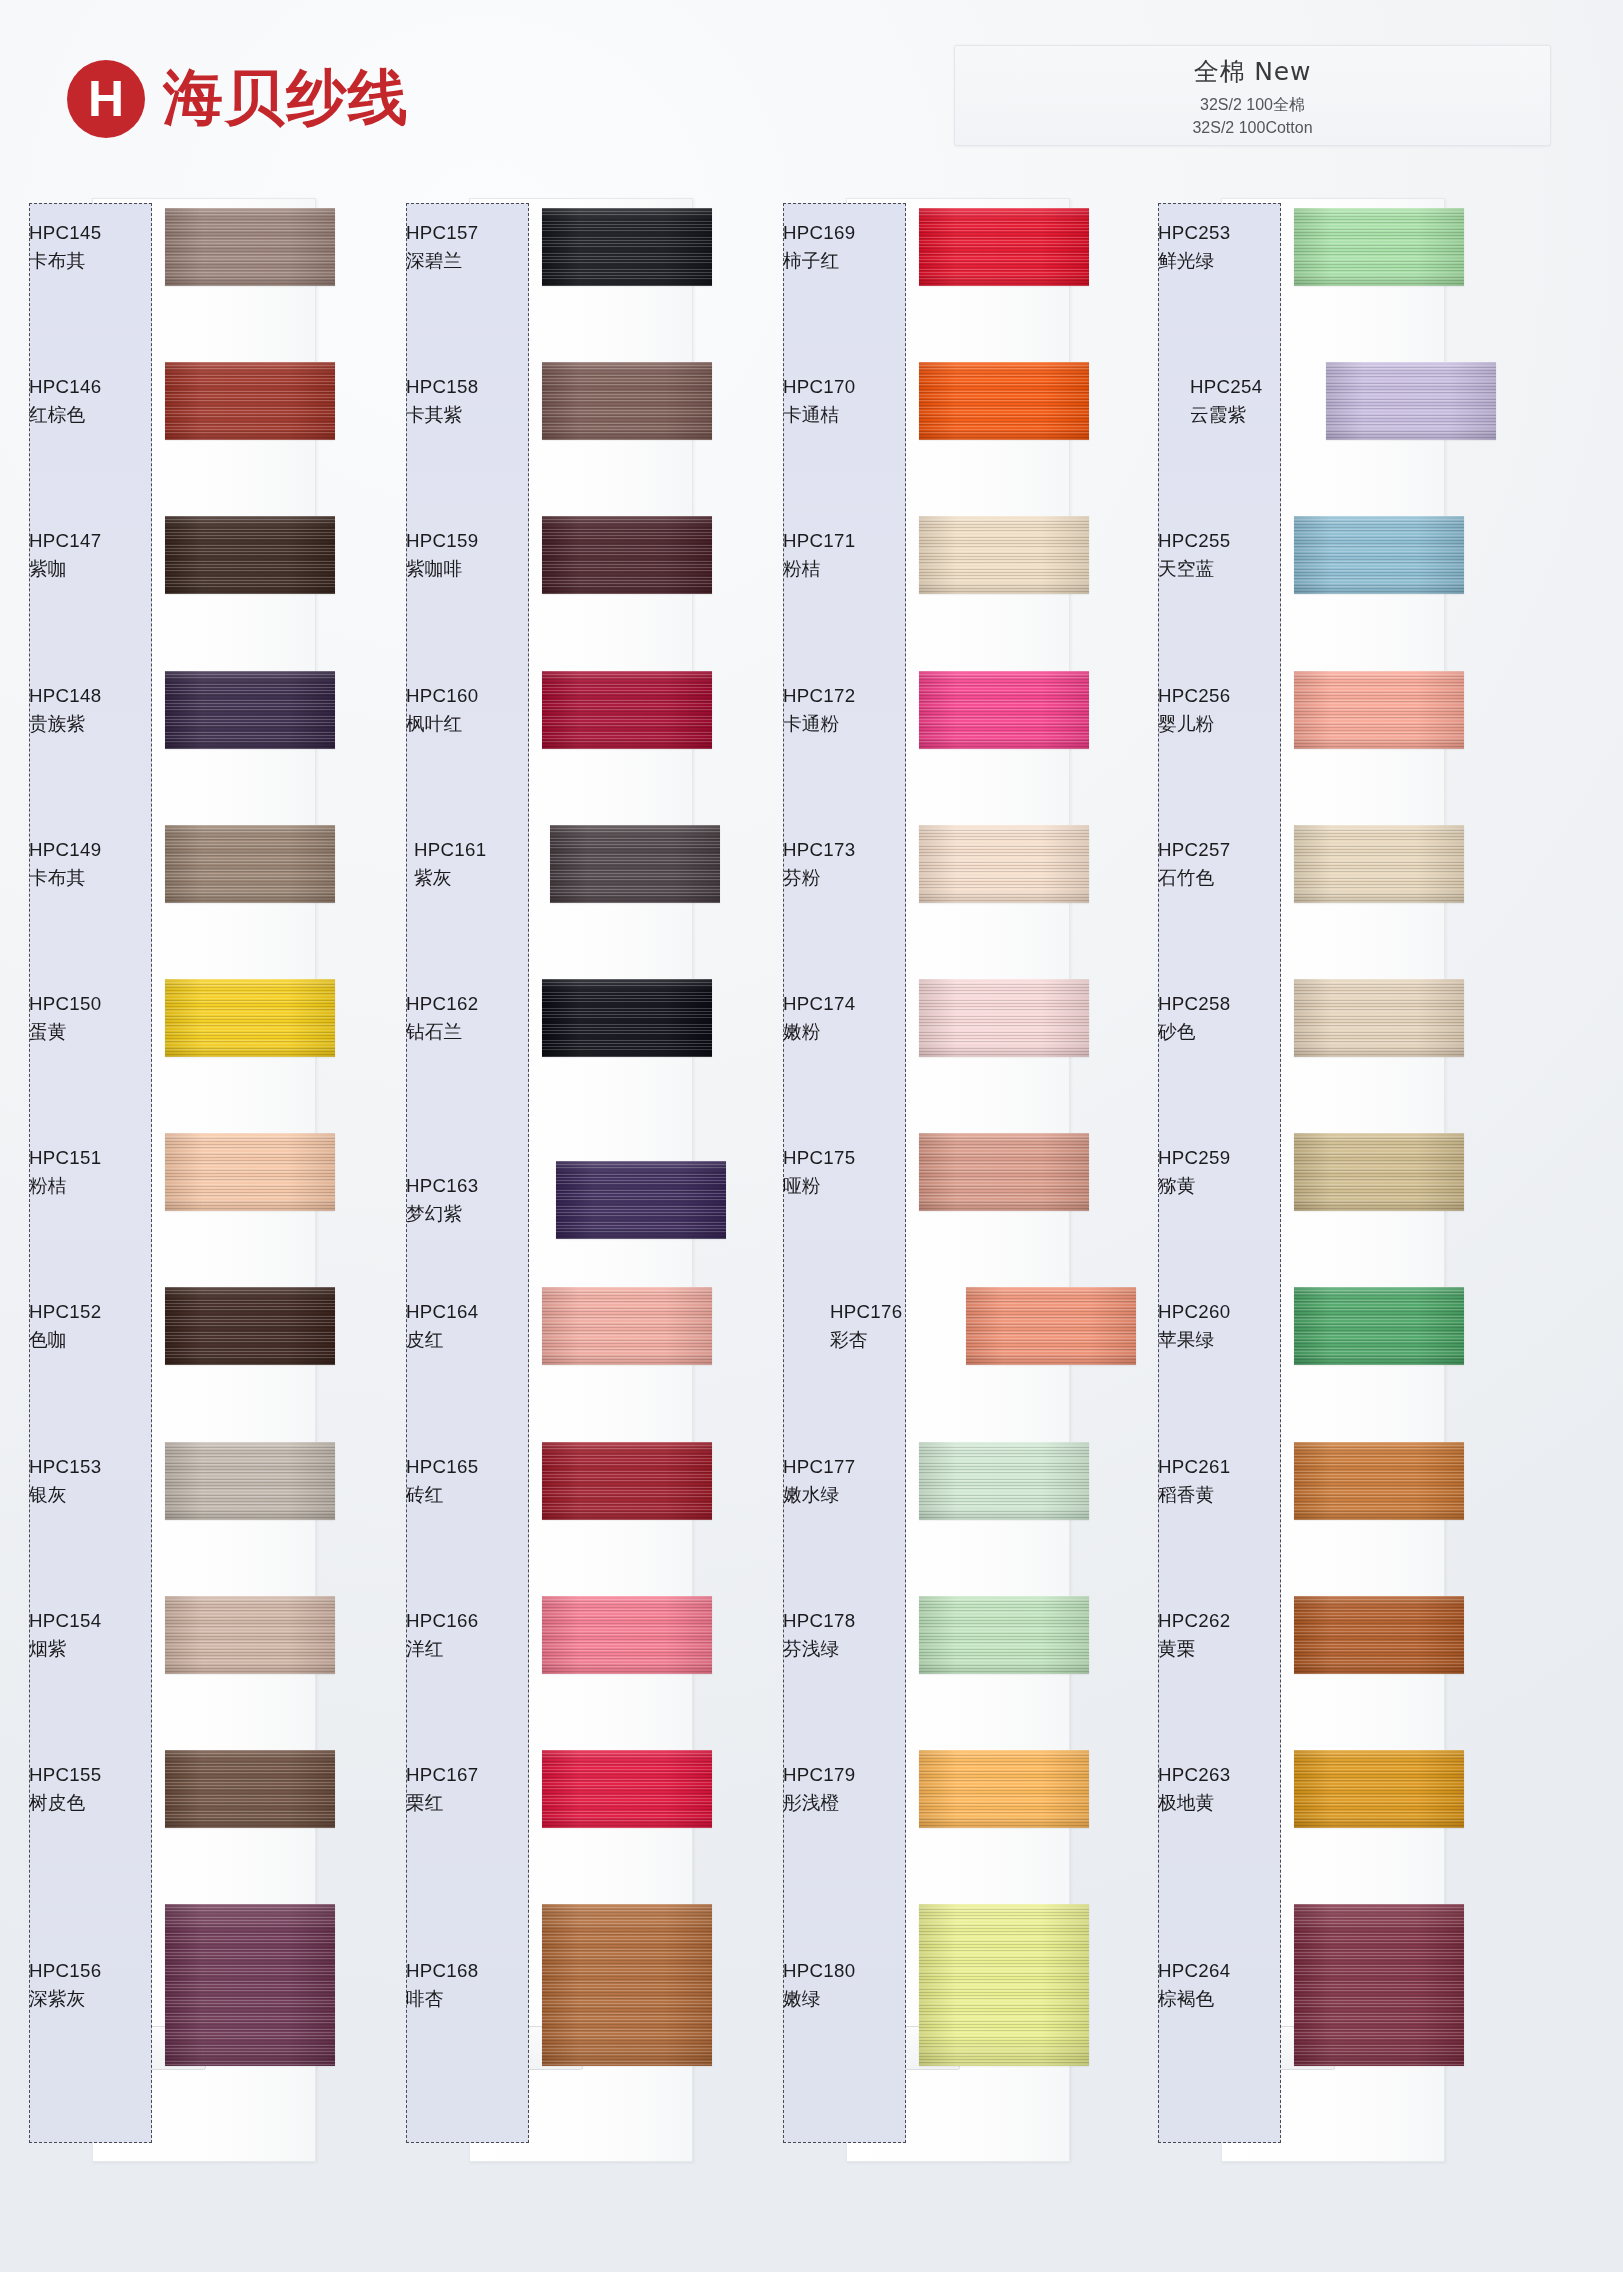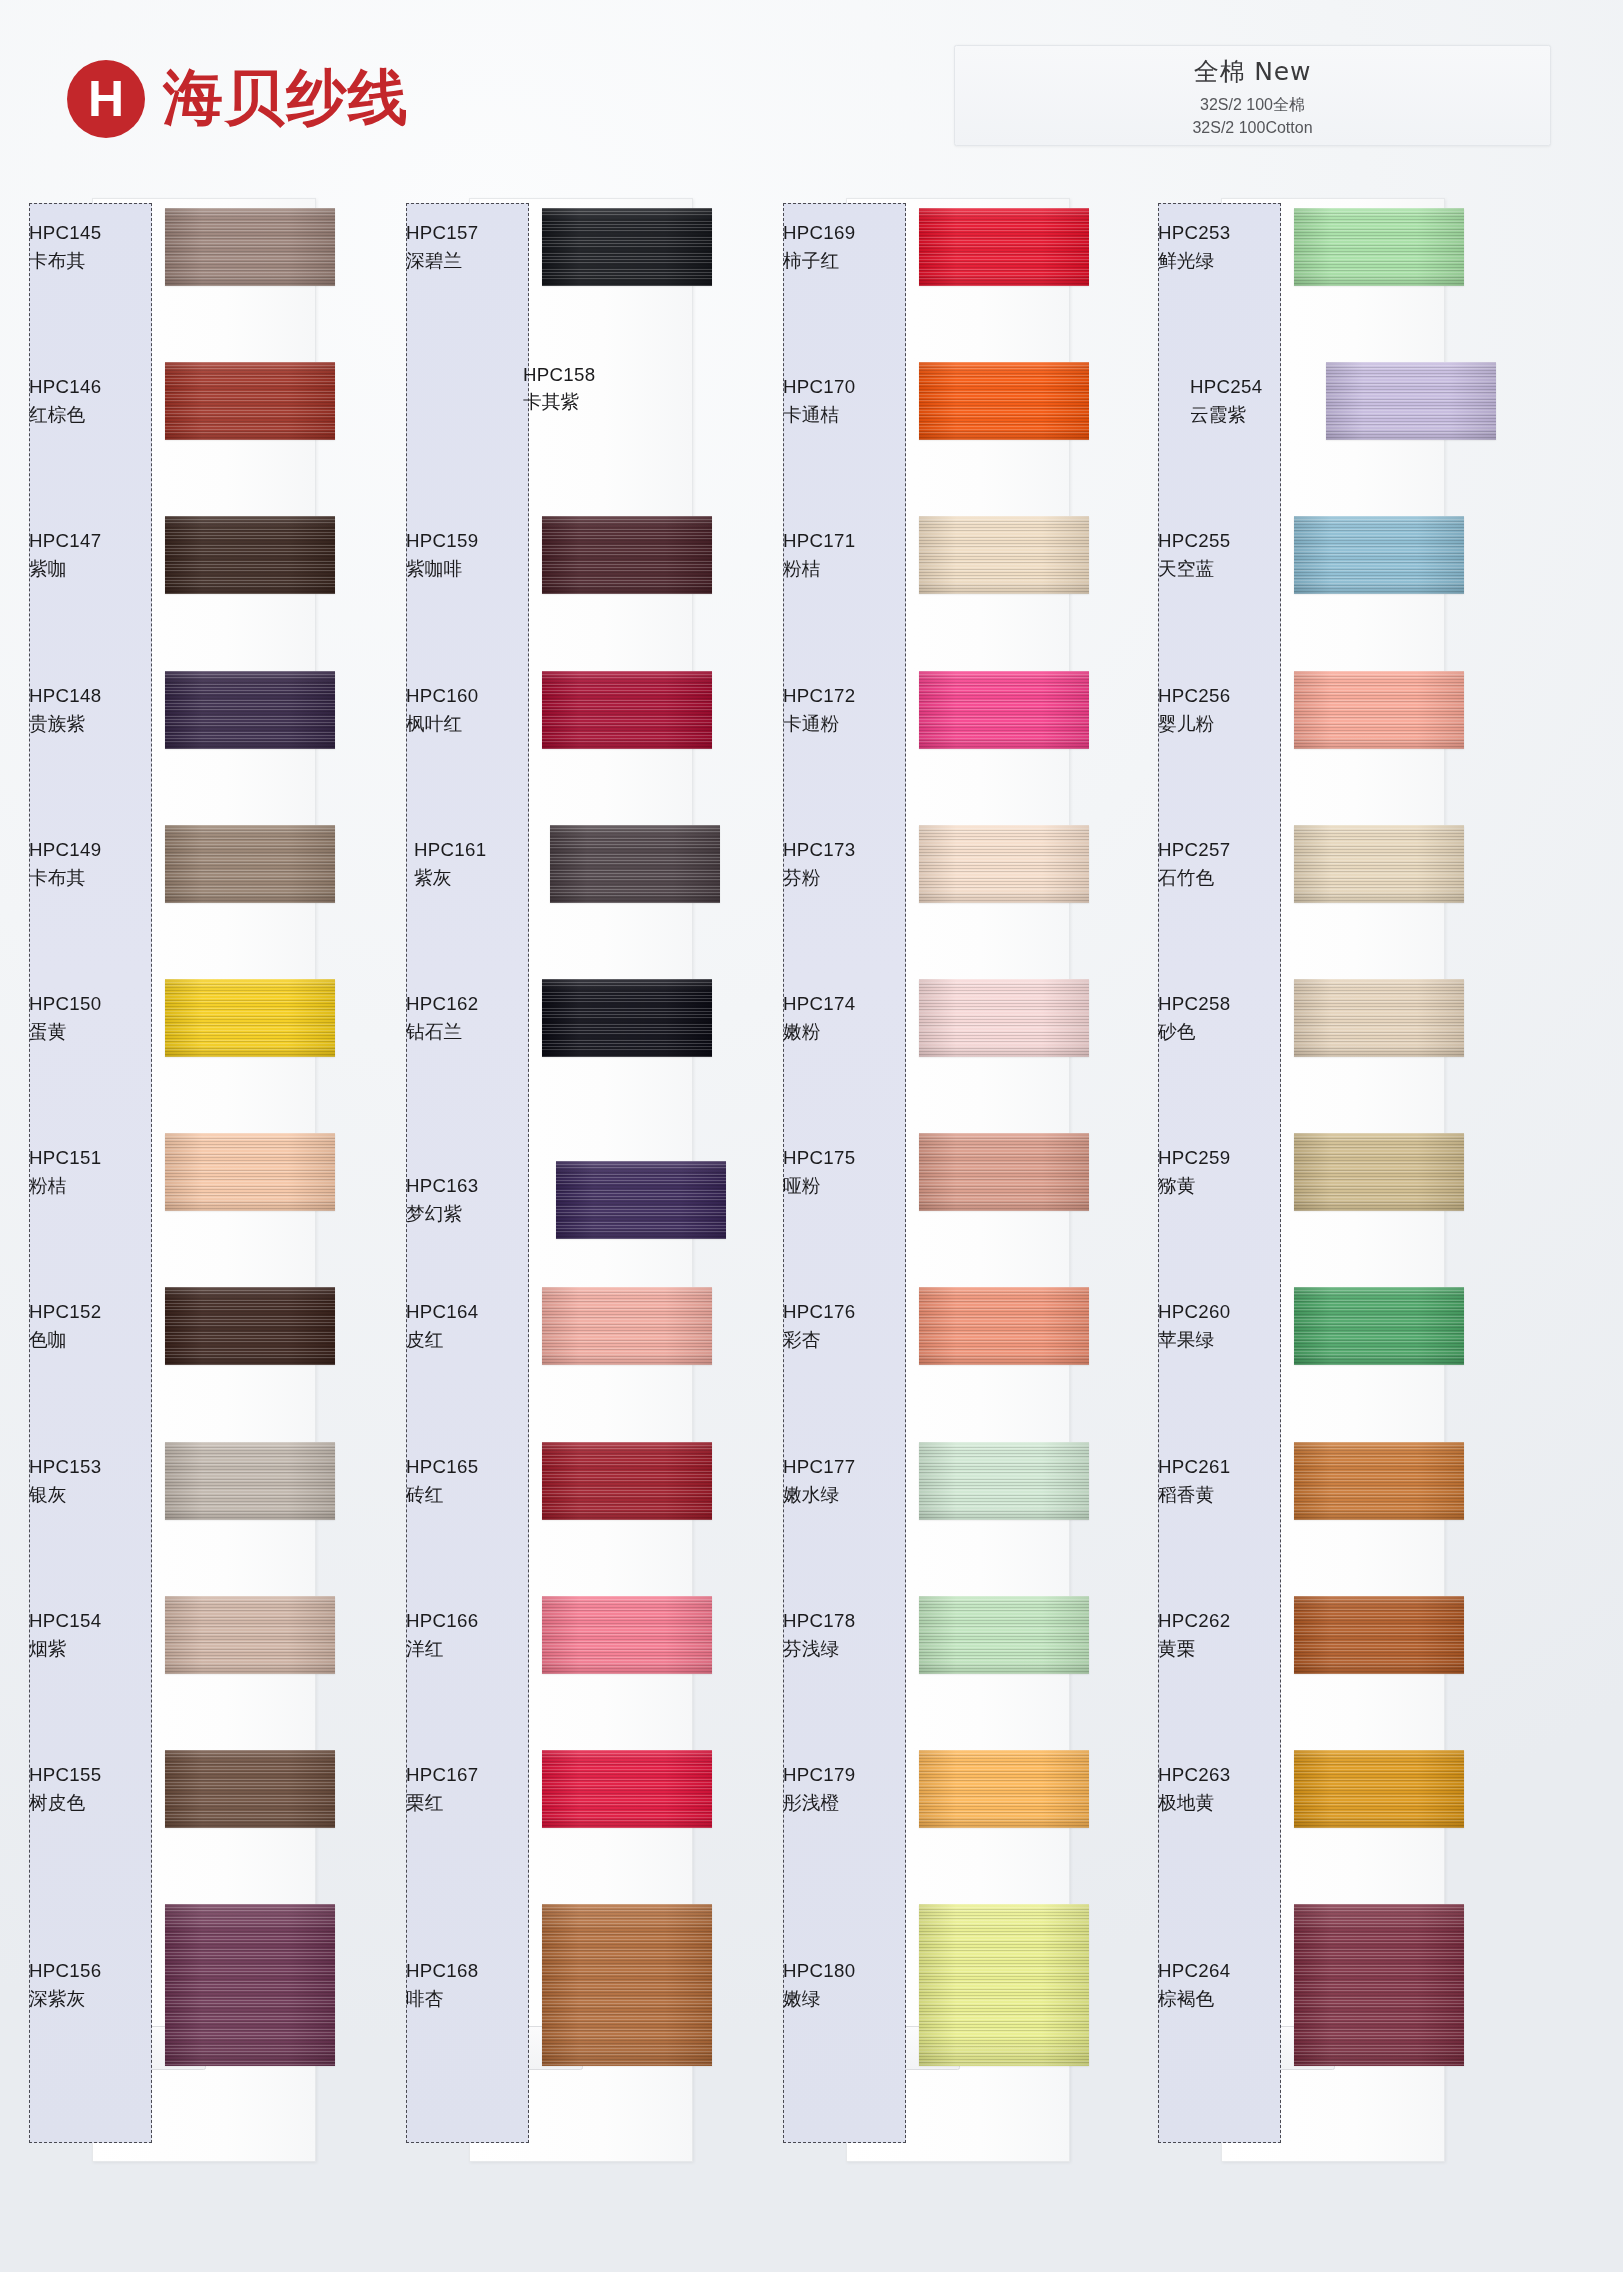--- a/index.html
+++ b/index.html
@@ -346,21 +346,21 @@
         <div class="label-strip"></div>
         <div class="tab" style="left: 114px; top: 1823px;"></div>
         <div class="rows">
           <div class="row" style="top: 4.9px; height: 78px;">
             <div class="label">
               <span class="code">HPC157</span>
               <span class="name">深碧兰</span>
             </div>
             <div class="swatch" title="HPC157 深碧兰" style="background: rgb(21, 23, 28);"></div>
           </div>
-          <div class="row" style="top: 159px; height: 78px; flex-direction: column;">
+          <div class="row" style="top: 159px; height: 78px;">
             <div class="label">
               <span class="code">HPC158</span>
               <span class="name">卡其紫</span>
             </div>
             <div class="swatch" title="HPC158 卡其紫" style="background: rgb(123, 90, 83);"></div>
           </div>
           <div class="row" style="top: 313px; height: 78px;">
             <div class="label">
               <span class="code">HPC159</span>
               <span class="name">紫咖啡</span>
@@ -479,21 +479,21 @@
             </div>
             <div class="swatch" title="HPC174 嫩粉" style="background: rgb(246, 215, 214);"></div>
           </div>
           <div class="row" style="top: 930px; height: 78px;">
             <div class="label">
               <span class="code">HPC175</span>
               <span class="name">哑粉</span>
             </div>
             <div class="swatch" title="HPC175 哑粉" style="background: rgb(217, 154, 136);"></div>
           </div>
-          <div class="row" style="top: 1084px; height: 78px;">
+          <div class="row" style="top: 1084px; height: 78px; padding-left: 47px;">
             <div class="label">
               <span class="code">HPC176</span>
               <span class="name">彩杏</span>
             </div>
             <div class="swatch" title="HPC176 彩杏" style="background: rgb(239, 145, 117);"></div>
           </div>
           <div class="row" style="top: 1239px; height: 78px;">
             <div class="label">
               <span class="code">HPC177</span>
               <span class="name">嫩水绿</span>

